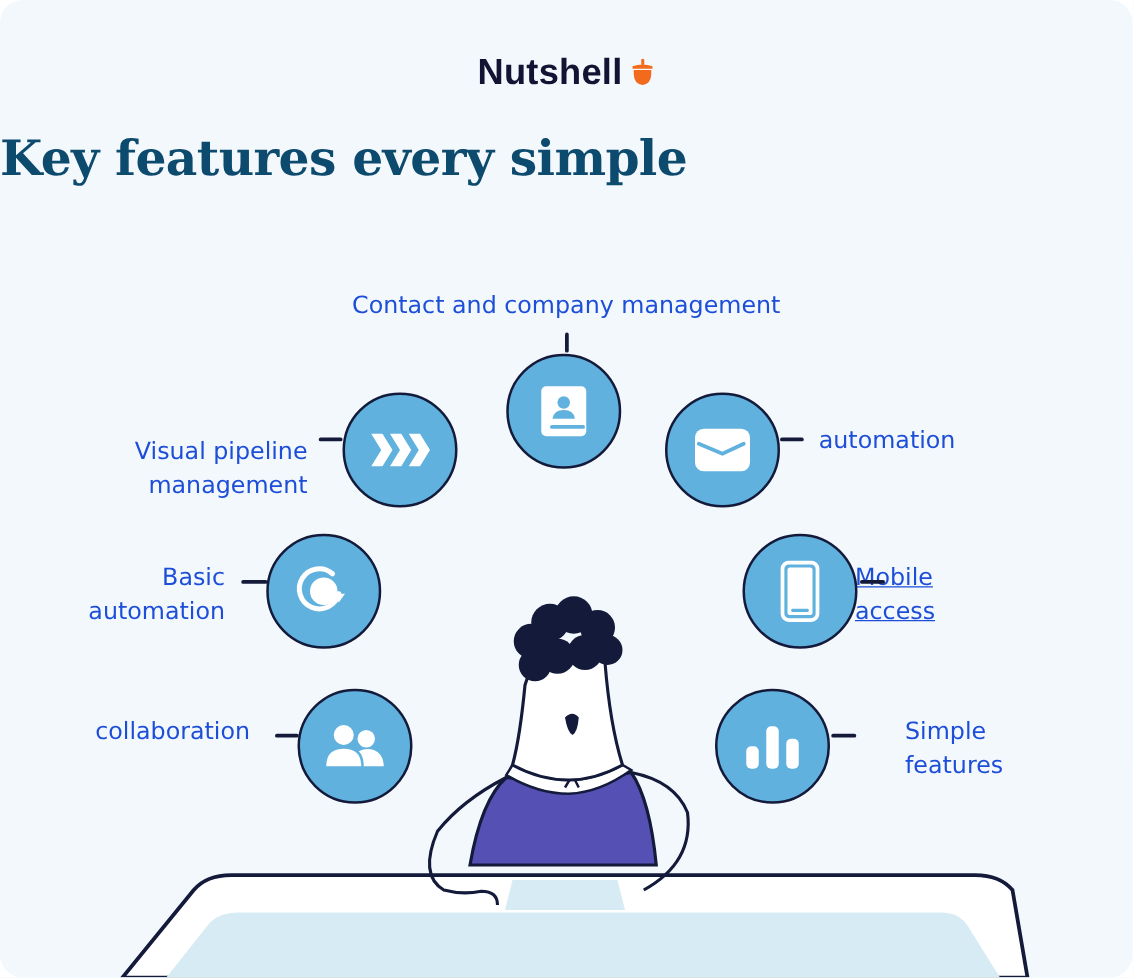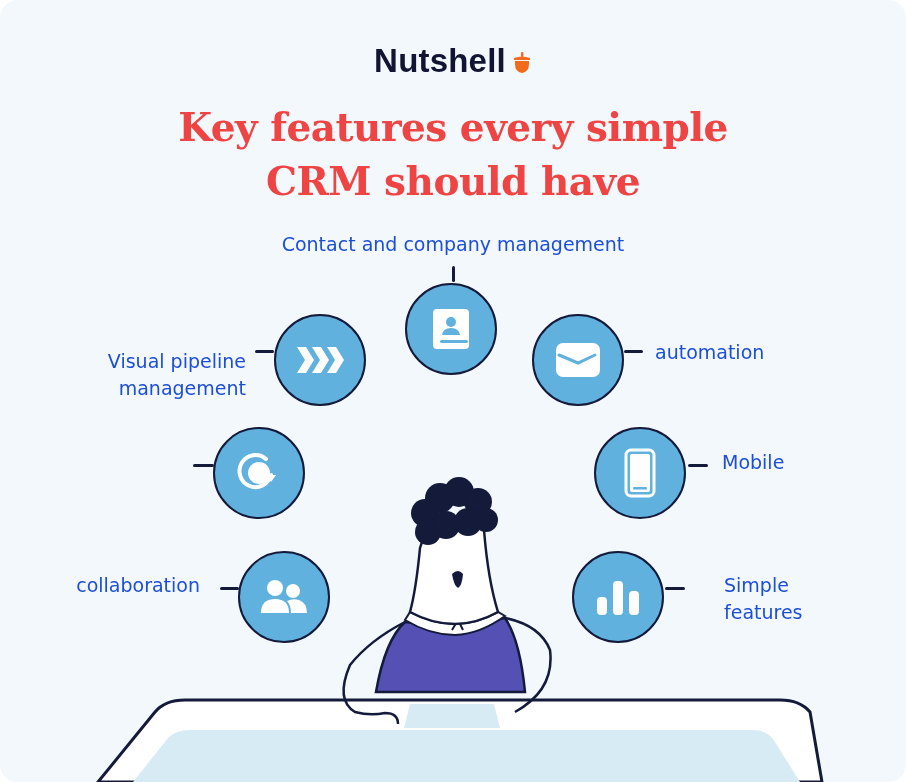--- a/index.html
+++ b/index.html
@@ -5,28 +5,28 @@
   html, body { margin: 0; padding: 0; }
   body { width: 906px; height: 782px; background: #ffffff; overflow: hidden; }
   .canvas {
     position: relative; width: 906px; height: 782px;
     background: #f3f8fc; border-radius: 18px; overflow: hidden;
     font-family: "DejaVu Sans", "Liberation Sans", sans-serif;
     color: #111433;
   }
   .logo {
     position: absolute; left: 0; top: 42px; width: 906px; text-align: center;
-    font-family: "Liberation Sans", sans-serif; font-weight: 700; font-size: 33px;
+    font-family: "Liberation Sans", sans-serif; font-weight: 700; font-size: 29px;
     letter-spacing: 0.2px; color: #111433;
   }
   .logo .acorn { display: inline-block; vertical-align: -2px; margin-left: 6px; }
   .title {
-    position: absolute; left: 0; top: 100px; width: 906px; text-align: center;
+    position: absolute; left: 0; top: 100px; width: 906px; text-align: left;
     font-family: "DejaVu Serif", "Liberation Serif", serif; font-weight: 700;
-    font-size: 39px; line-height: 54px; color: #ef4444; letter-spacing: -0.5px;
+    font-size: 39px; line-height: 54px; color: #0c4a6e; letter-spacing: -0.5px;
   }
   .label {
     position: absolute; font-size: 19px; line-height: 27px; color: #1d4ed8;
     white-space: nowrap;
   }
   .label.r { text-align: right; }
   .label.l { text-align: left; }
   .label.c { text-align: center; }
   .feature {
     position: absolute; width: 92px; height: 92px; border-radius: 50%;
@@ -45,21 +45,20 @@
   <div class="logo">
     <span>Nutshell</span><span class="acorn"><svg width="20" height="22" viewBox="0 0 20 22">
           <rect x="9" y="0" width="2.4" height="5" rx="1" fill="#f26a1b"></rect>
           <path d="M2 6 Q10 3 18 6 L18 8 L2 8 Z" fill="#f26a1b"></path>
           <path d="M3 9 L17 9 L17 12 Q17 20 10 21 Q3 20 3 12 Z" fill="#f26a1b"></path>
         </svg></span>
   </div>
 
   <div class="title">
     <div>Key features every simple</div>
-    <div>CRM should have</div>
   </div>
 
   <svg class="scene" width="906" height="782" viewBox="0 0 906 782">
 
     <path d="M98 782 L155 712 Q165 700 185 700 L780 700 Q800 700 810 712 L822 782 Z" fill="#ffffff" stroke="#141a3a" stroke-width="3"></path>
     <path d="M133 782 L168 738 Q176 730 190 730 L753 730 Q768 730 775 742 L800 782 Z" fill="#d7ebf5"></path>
 
     <path d="M376 692 Q385 640 405 622 L455 628 L505 618 Q520 640 525 692 Z" fill="#5450b4" stroke="#141a3a" stroke-width="2.5"></path>
 
     <path d="M405 620 Q430 635 455 635 Q480 634 505 616 L498 612 Q476 624 455 624 Q434 624 410 612 Z" fill="#ffffff" stroke="#141a3a" stroke-width="2"></path>
@@ -124,33 +123,38 @@
   <div class="tick" style="left:624px; top:350px; width:19px; height:3px;"></div>
   <div class="feature" style="left:532px; top:314px;">
     <span>
       <svg width="46" height="36" viewBox="0 0 46 36">
           <rect x="1" y="1" width="44" height="34" rx="7" fill="#fff"></rect>
           <path d="M4 13 L23 21 L40 13" fill="none" stroke="#60b1de" stroke-width="3" stroke-linecap="round"></path>
         </svg>
     </span>
   </div>
 
+  <div class="label r" style="left:40px; top:449px; width:140px;">
+    <div>Basic</div>
+    <div>automation</div>
+  </div>
   <div class="tick" style="left:193px; top:464px; width:21px; height:3px;"></div>
   <div class="feature" style="left:213px; top:427px;">
     <span>
       <svg width="50" height="50" viewBox="0 0 50 50">
           <circle cx="25" cy="25" r="11" fill="#fff"></circle>
           <path d="M37 27 A16 16 0 1 1 32 11" fill="none" stroke="#fff" stroke-width="4" stroke-linecap="round"></path>
           <path d="M32 27 L42 27 L37 34 Z" fill="#fff"></path>
         </svg>
     </span>
   </div>
 
-  <div class="label l" style="left:722px; top:449px; width:120px;">
+  <div class="label l" style="left:684px; top:449px; width:120px;text-decoration:underline;">
     <div>Mobile</div>
+    <div>access</div>
   </div>
   <div class="tick" style="left:688px; top:464px; width:20px; height:3px;"></div>
   <div class="feature" style="left:594px; top:427px;">
     <span>
       <svg width="32" height="50" viewBox="0 0 32 50">
           <rect x="2" y="2" width="28" height="46" rx="5" fill="none" stroke="#fff" stroke-width="3"></rect>
           <rect x="6" y="6" width="20" height="38" rx="2" fill="#fff"></rect>
           <rect x="9" y="39" width="14" height="2.5" rx="1" fill="#60b1de"></rect>
         </svg>
     </span>

